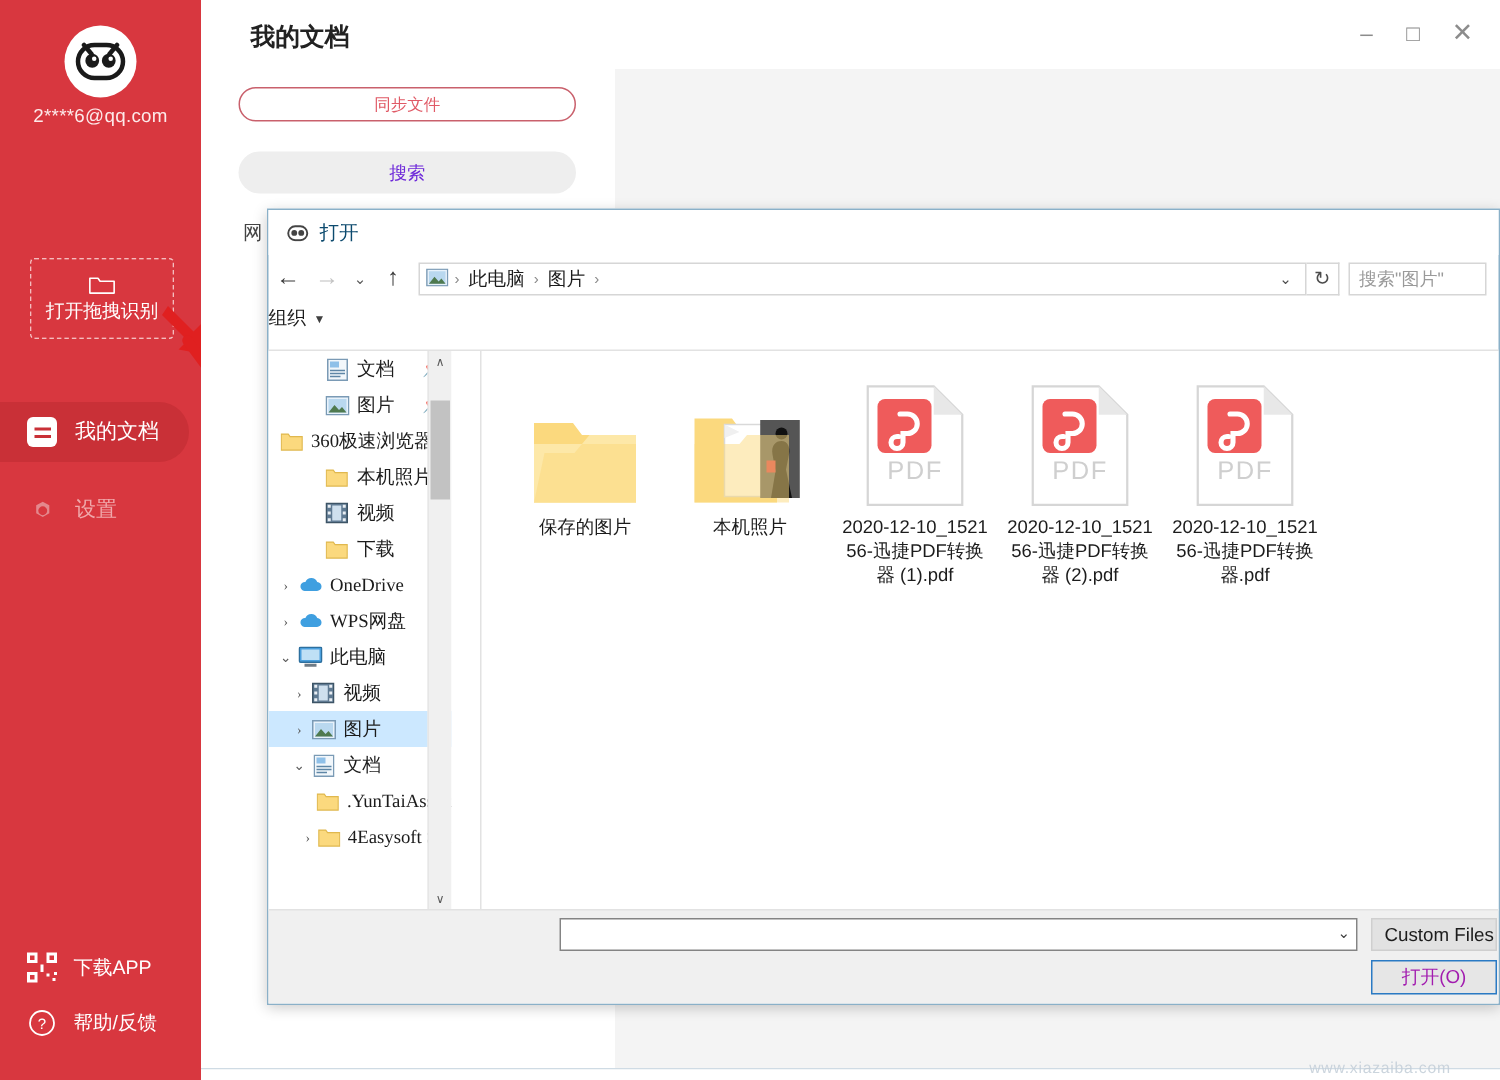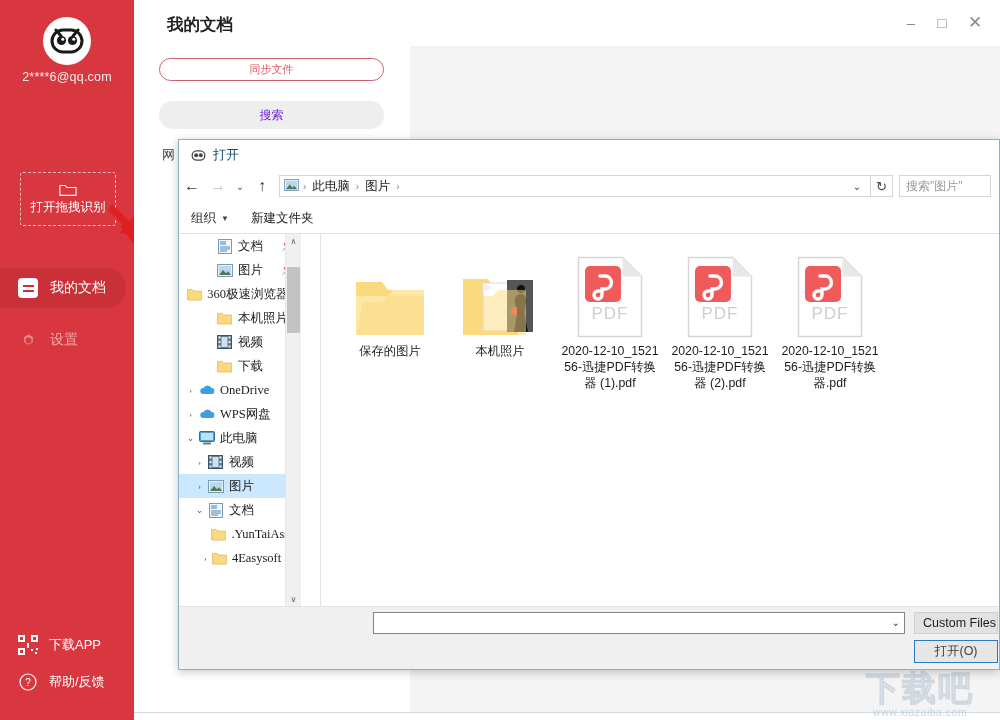--- a/index.html
+++ b/index.html
@@ -119,21 +119,21 @@
     padding:0 4px;box-sizing:border-box;gap:4px;
   }
   .crumb{font-size:12.5px;color:#1c1c1c;padding:0 2px;}
   .crumb-sep{color:#8a8a8a;font-size:10px;}
   #addr-drop{width:18px;display:flex;align-items:center;justify-content:center;color:#4c4c4c;font-size:10px;}
   #addr-refresh{width:22px;height:22px;border:1px solid #d6d6d6;border-left:none;display:flex;align-items:center;justify-content:center;color:#4c4c4c;font-size:13px;box-sizing:border-box;}
   #dlg-search{
     width:92px;height:22px;border:1px solid #d6d6d6;margin-left:6px;margin-right:8px;
     display:flex;align-items:center;padding-left:6px;box-sizing:border-box;color:#9a9a9a;font-size:12px;
   }
-  #dlg-toolbar{position:absolute;left:0;top:64px;right:0;height:28px;display:flex;align-items:center;gap:22px;padding-left:12px;}
+  #dlg-toolbar{position:absolute;left:0;top:64px;right:0;height:28px;display:flex;align-items:flex-start;gap:22px;padding-left:0;flex-direction:column;}
   .tool-item{font-size:12.5px;color:#1c1c1c;display:flex;align-items:center;gap:5px;}
   .tool-caret{font-size:8px;color:#404040;}
 
   #dlg-body{position:absolute;left:0;top:93px;right:0;bottom:62px;border-top:1px solid #e2e2e2;}
   #dlg-tree{
     position:absolute;left:0;top:0;width:122px;bottom:0;overflow:hidden;background:#fff;font-family:Liberation Serif, serif;
   }
   .tree-row{height:24px;display:flex;align-items:center;font-size:12.5px;color:#1c1c1c;position:relative;white-space:nowrap;}
   .tree-row.sel{background:#cce8ff;}
   .tw{width:15px;display:flex;align-items:center;justify-content:center;font-size:9px;color:#5a5a5a;}
@@ -157,21 +157,21 @@
     position:absolute;left:194px;top:5px;width:532px;height:22px;border:1px solid #848484;
     background:#fff;box-sizing:border-box;
   }
   #fname-caret{position:absolute;right:4px;top:4px;font-size:10px;color:#3a3a3a;}
   #filter-btn{
     position:absolute;left:735px;top:5px;width:84px;height:22px;background:#e2e2e2;border:1px solid #cfcfcf;
     box-sizing:border-box;display:flex;align-items:center;padding-left:8px;font-size:12.5px;color:#1c1c1c;
   }
   #open-btn{
     position:absolute;left:735px;top:33px;width:84px;height:23px;background:#e6e6e6;border:1px solid #2a7ac4;
-    box-sizing:border-box;display:flex;align-items:center;justify-content:center;font-size:12.5px;color:#404040;
+    box-sizing:border-box;display:flex;align-items:center;justify-content:center;font-size:12.5px;color:#a21caf;
   }
 </style>
 </head>
 <body>
 
 <div id="app-window">
 
   <div id="sidebar">
 
     <div id="avatar">
@@ -253,21 +253,20 @@
 
     <div id="btn-sync">同步文件</div>
     <div id="search-box">搜索</div>
     <div id="net-text">网</div>
     <div id="content-panel"></div>
     <div id="app-bottom-rule"></div>
     <div id="app-bottom-strip"></div>
   </div>
 
   <div id="watermark">
-    <div id="wm-main">下载吧</div>
     <div id="wm-sub">www.xiazaiba.com</div>
   </div>
 
   <div id="open-dialog">
 
     <div id="dlg-titlebar">
       <svg width="15" height="11" viewBox="0 0 34 26">
         <path d="M2 13a11 11 0 0 1 11-11h8a11 11 0 0 1 11 11v0a11 11 0 0 1-11 11h-8A11 11 0 0 1 2 13z" fill="none" stroke="#444" stroke-width="3"></path>
         <circle cx="11.5" cy="12.5" r="4.6" fill="#444"></circle>
         <circle cx="22.5" cy="12.5" r="4.6" fill="#444"></circle>

